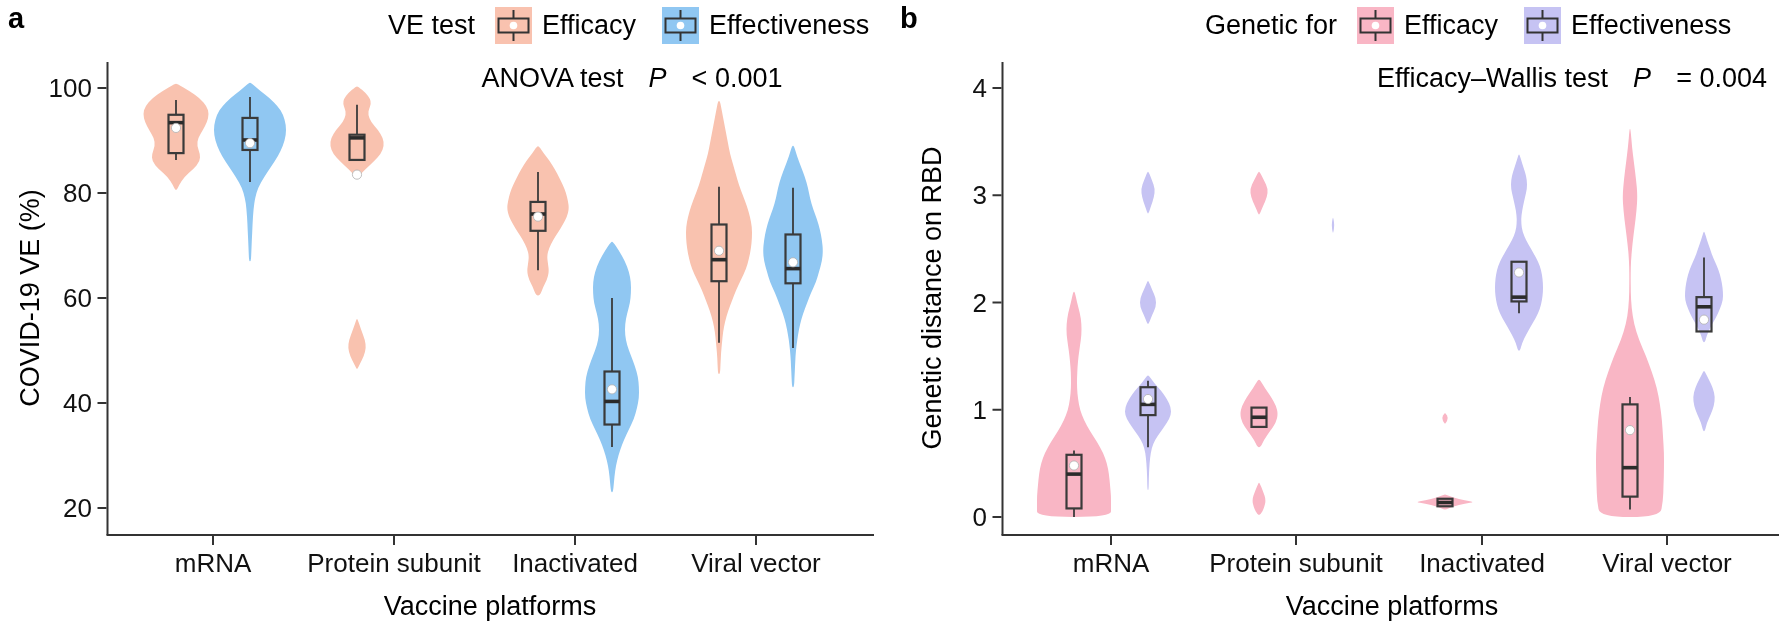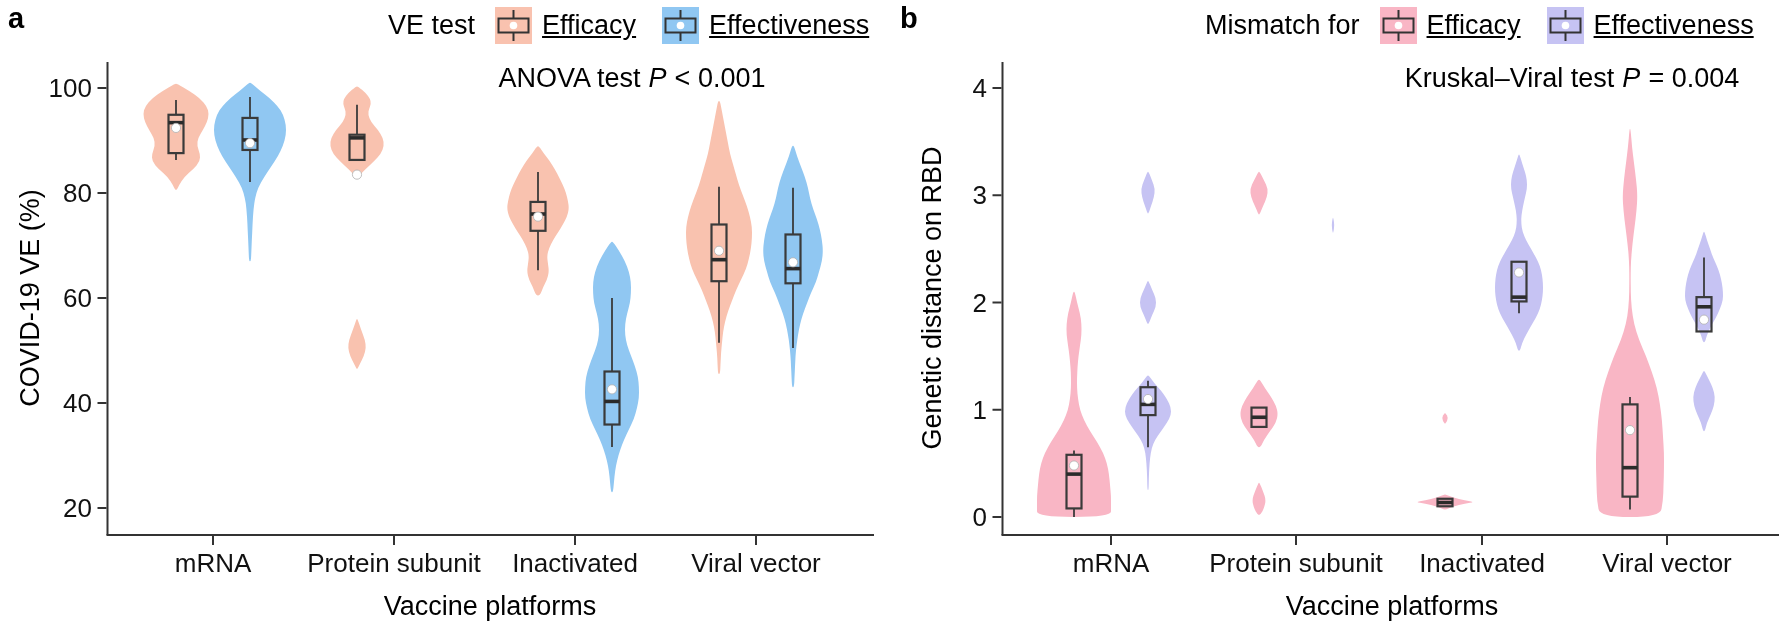--- a/index.html
+++ b/index.html
@@ -2,23 +2,23 @@
 <html><head>
 <meta charset="utf-8">
 <style>
   html,body{margin:0;padding:0;background:#fff;}
   .figure{position:relative;width:1780px;height:626px;background:#fff;overflow:hidden;
           font-family:"Liberation Sans",sans-serif;color:#000;}
   #fig-svg{position:absolute;left:0;top:0;}
   .plabel{position:absolute;font-size:29px;font-weight:bold;}
   .legend{position:absolute;display:flex;align-items:center;gap:26px;height:40px;}
   .leg-title{font-size:27px;margin-right:-6px;}
-  .leg-item{display:flex;align-items:center;gap:10px;font-size:27px;text-decoration:underline;}
+  .leg-item{display:flex;align-items:center;gap:10px;font-size:27px;}
   .key{display:block;}
-  .anno{position:absolute;transform:translateX(-50%);font-size:27px;display:flex;gap:8px;white-space:nowrap;}
+  .anno{position:absolute;transform:translateX(-50%);font-size:27px;display:flex;gap:25px;white-space:nowrap;}
   .anno i{font-style:italic;}
   .ylab{position:absolute;transform:translate(-50%,-50%) rotate(-90deg);font-size:27px;white-space:nowrap;}
   .xlab{position:absolute;transform:translateX(-50%);font-size:27px;white-space:nowrap;text-align:center;}
   svg text{font-family:"Liberation Sans",sans-serif;font-size:26px;fill:#111;}
 </style>
 </head>
 <body>
 
 <div class="figure">
 
@@ -167,21 +167,21 @@
         <rect x="0" y="0" width="37" height="37" fill="#90C7F2"></rect>
         <line x1="18.5" y1="3" x2="18.5" y2="34" stroke="#333" stroke-width="2"></line>
         <rect x="3.5" y="11.5" width="30" height="14" stroke="#333" stroke-width="2" fill="#90C7F2"></rect>
         <circle cx="18.5" cy="18.5" r="3.8" fill="#fff"></circle>
       </svg>
       <span>Effectiveness</span>
     </span>
   </div>
 
   <div class="legend" style="left:1205px;top:5px">
-    <span class="leg-title">Mismatch for</span>
+    <span class="leg-title">Genetic for</span>
     <span class="leg-item">
       <svg class="key" width="37" height="37" viewBox="0 0 37 37">
         <rect x="0" y="0" width="37" height="37" fill="#F9B6C5"></rect>
         <line x1="18.5" y1="3" x2="18.5" y2="34" stroke="#333" stroke-width="2"></line>
         <rect x="3.5" y="11.5" width="30" height="14" stroke="#333" stroke-width="2" fill="#F9B6C5"></rect>
         <circle cx="18.5" cy="18.5" r="3.8" fill="#fff"></circle>
       </svg>
       <span>Efficacy</span>
     </span>
     <span class="leg-item">
@@ -194,21 +194,21 @@
       <span>Effectiveness</span>
     </span>
   </div>
 
   <div class="anno" style="left:632px;top:63px">
     <span>ANOVA test</span>
     <i>P</i>
     <span>&lt; 0.001</span>
   </div>
   <div class="anno" style="left:1572px;top:63px">
-    <span>Kruskal–Viral test</span>
+    <span>Efficacy–Wallis test</span>
     <i>P</i>
     <span>= 0.004</span>
   </div>
 
   <div class="ylab" style="left:30px;top:298px">COVID-19 VE (%)</div>
   <div class="ylab" style="left:932px;top:298px">Genetic distance on RBD</div>
   <div class="xlab" style="left:490px;top:591px">Vaccine platforms</div>
   <div class="xlab" style="left:1392px;top:591px">Vaccine platforms</div>
 </div>
 

